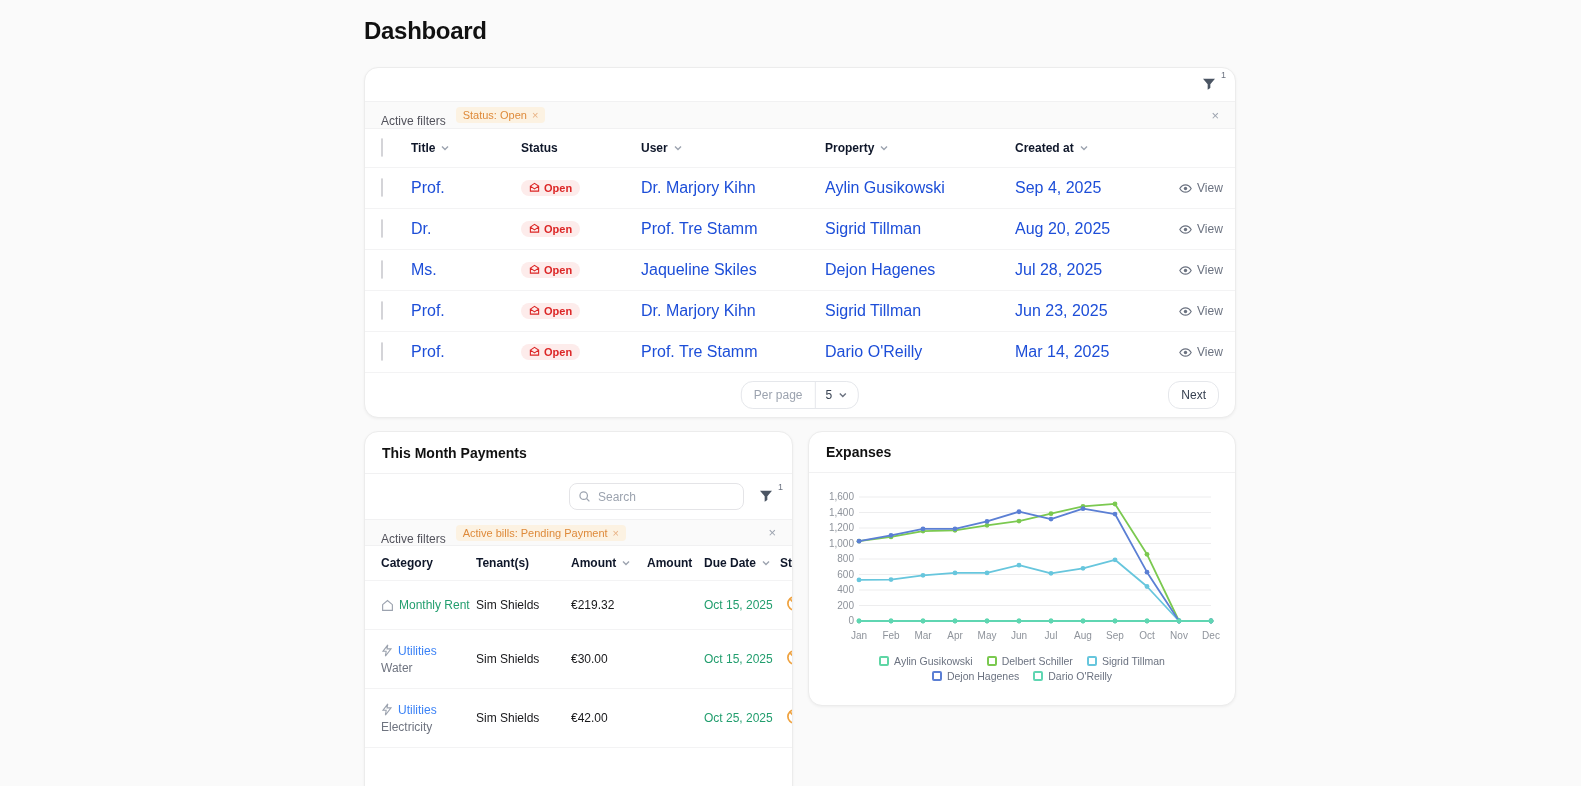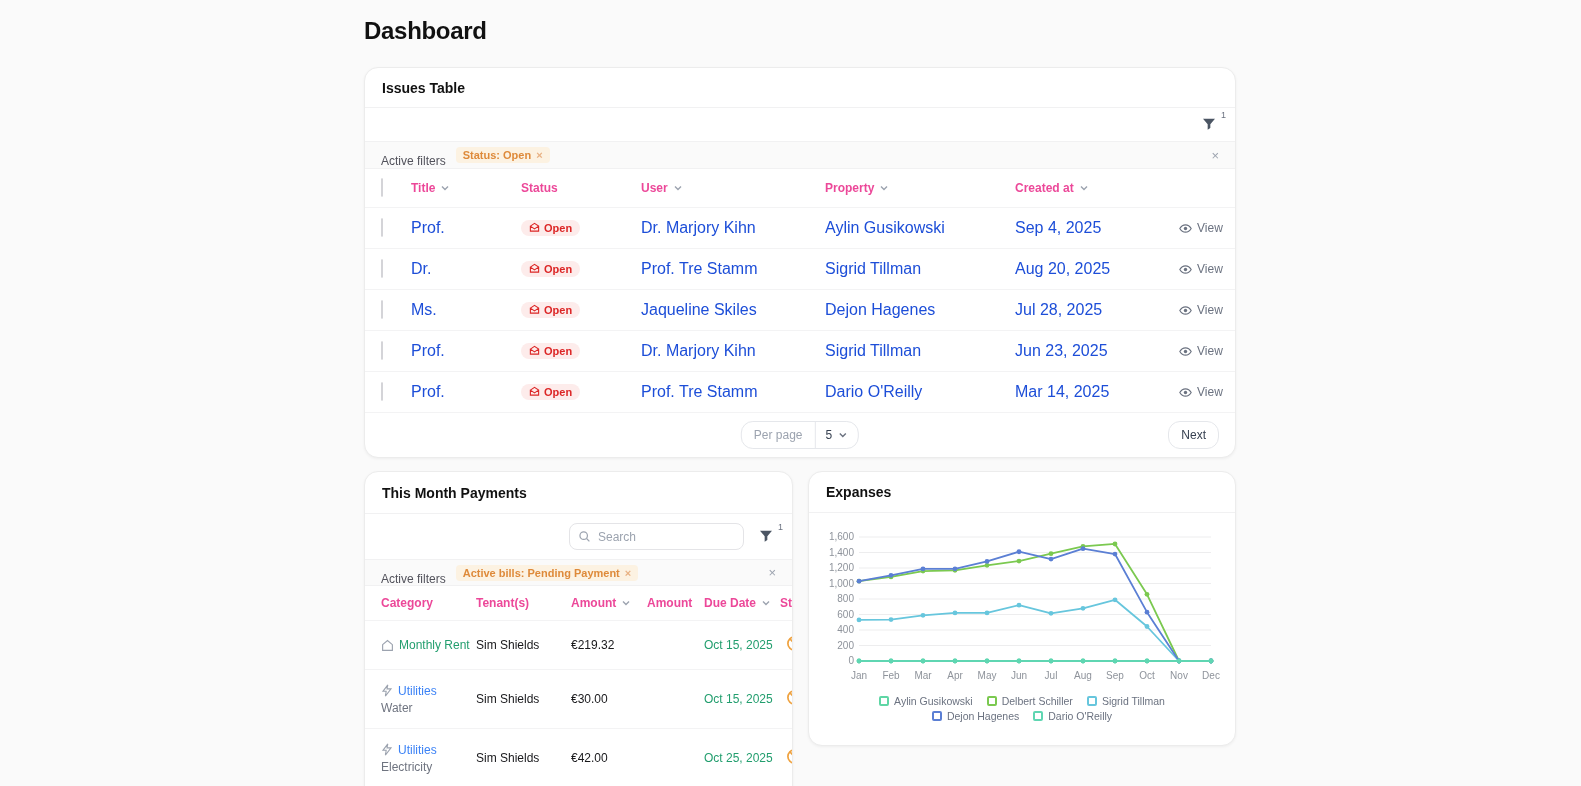--- a/index.html
+++ b/index.html
@@ -35,30 +35,30 @@
   .search-box input::placeholder { color:#9ca3af; }
   .search-box svg { position:absolute; left:9px; top:7px; }
 
   
   .filters-row { display:flex; align-items:center; gap:10px; background:#fafafa;
                  border-bottom:1px solid #f1f1f2; padding:0 16px; }
   .issues-card .filters-row { height:27px; }
   .payments-card .filters-row { height:26px; }
   .filters-label { font-size:12px; color:#52525b;margin-top:12px; }
   .chip { display:inline-flex; align-items:center; gap:5px; background:#fcf2e2;
-          border-radius:4px; padding:2px 7px; font-size:11px; color:#de8a3a; cursor:pointer;font-weight:bold; }
+          border-radius:4px; padding:2px 7px; font-size:11px; color:#de8a3a; cursor:pointer; }
   .chip .chip-x { color:#e8b183; font-size:11px; }
   .filters-close { margin-left:auto; color:#9ca3af; font-size:13px; cursor:pointer; line-height:1; }
 
   
   .irow { display:grid; grid-template-columns:30px 110px 120px 184px 190px 164px 1fr;
           align-items:center; padding:0 16px; border-bottom:1px solid #f3f3f4; }
   .irow.ihead { height:39px; }
   .irow.ibody { height:41px; }
-  .th { font-size:12px; font-weight:700; color:#ec4899; display:flex; align-items:center; gap:5px; }
+  .th { font-size:12px; font-weight:700; color:#0f172a; display:flex; align-items:center; gap:5px; }
   .td { font-size:16px; color:#1d4ed8; }
   .checkbox { width:15px; height:15px; border:1.5px solid #d4d4d8; border-radius:4px; background:#fff; cursor:pointer; }
   .status-badge { display:inline-flex; align-items:center; gap:4px; background:#fdeceb;
                   color:#dc2626; border-radius:10px; padding:2px 8px; font-size:11px; font-weight:700; }
   .cell-action { display:flex; justify-content:flex-end; }
   .view-btn { display:inline-flex; align-items:center; gap:5px; font-size:12px; color:#6b7280;
               background:none; border:none; cursor:pointer; font-family:"Liberation Sans", sans-serif; }
 
   
   .card-footer { position:relative; height:44px; }
@@ -96,23 +96,20 @@
   .legend-item { display:inline-flex; align-items:center; gap:5px; font-size:10.5px; color:#6b7280; }
   .legend-swatch { width:10px; height:10px; border-radius:2px; border:2px solid; background:#fff; }
 </style>
 </head>
 <body>
 
 <div class="page">
   <h1 class="page-title">Dashboard</h1>
 
   <section class="card issues-card">
-    <div class="card-header">
-      <span class="title">Issues Table</span>
-    </div>
 
     <div class="toolbar">
       <span class="filter-btn">
         <span>
           <svg width="16" height="16" viewBox="0 0 24 24">
               <path d="M3 4h18l-7 8.5V18l-4 2.5v-8z" fill="#4b5563"></path>
             </svg>
         </span>
         <span class="filter-badge">1</span>
       </span>

